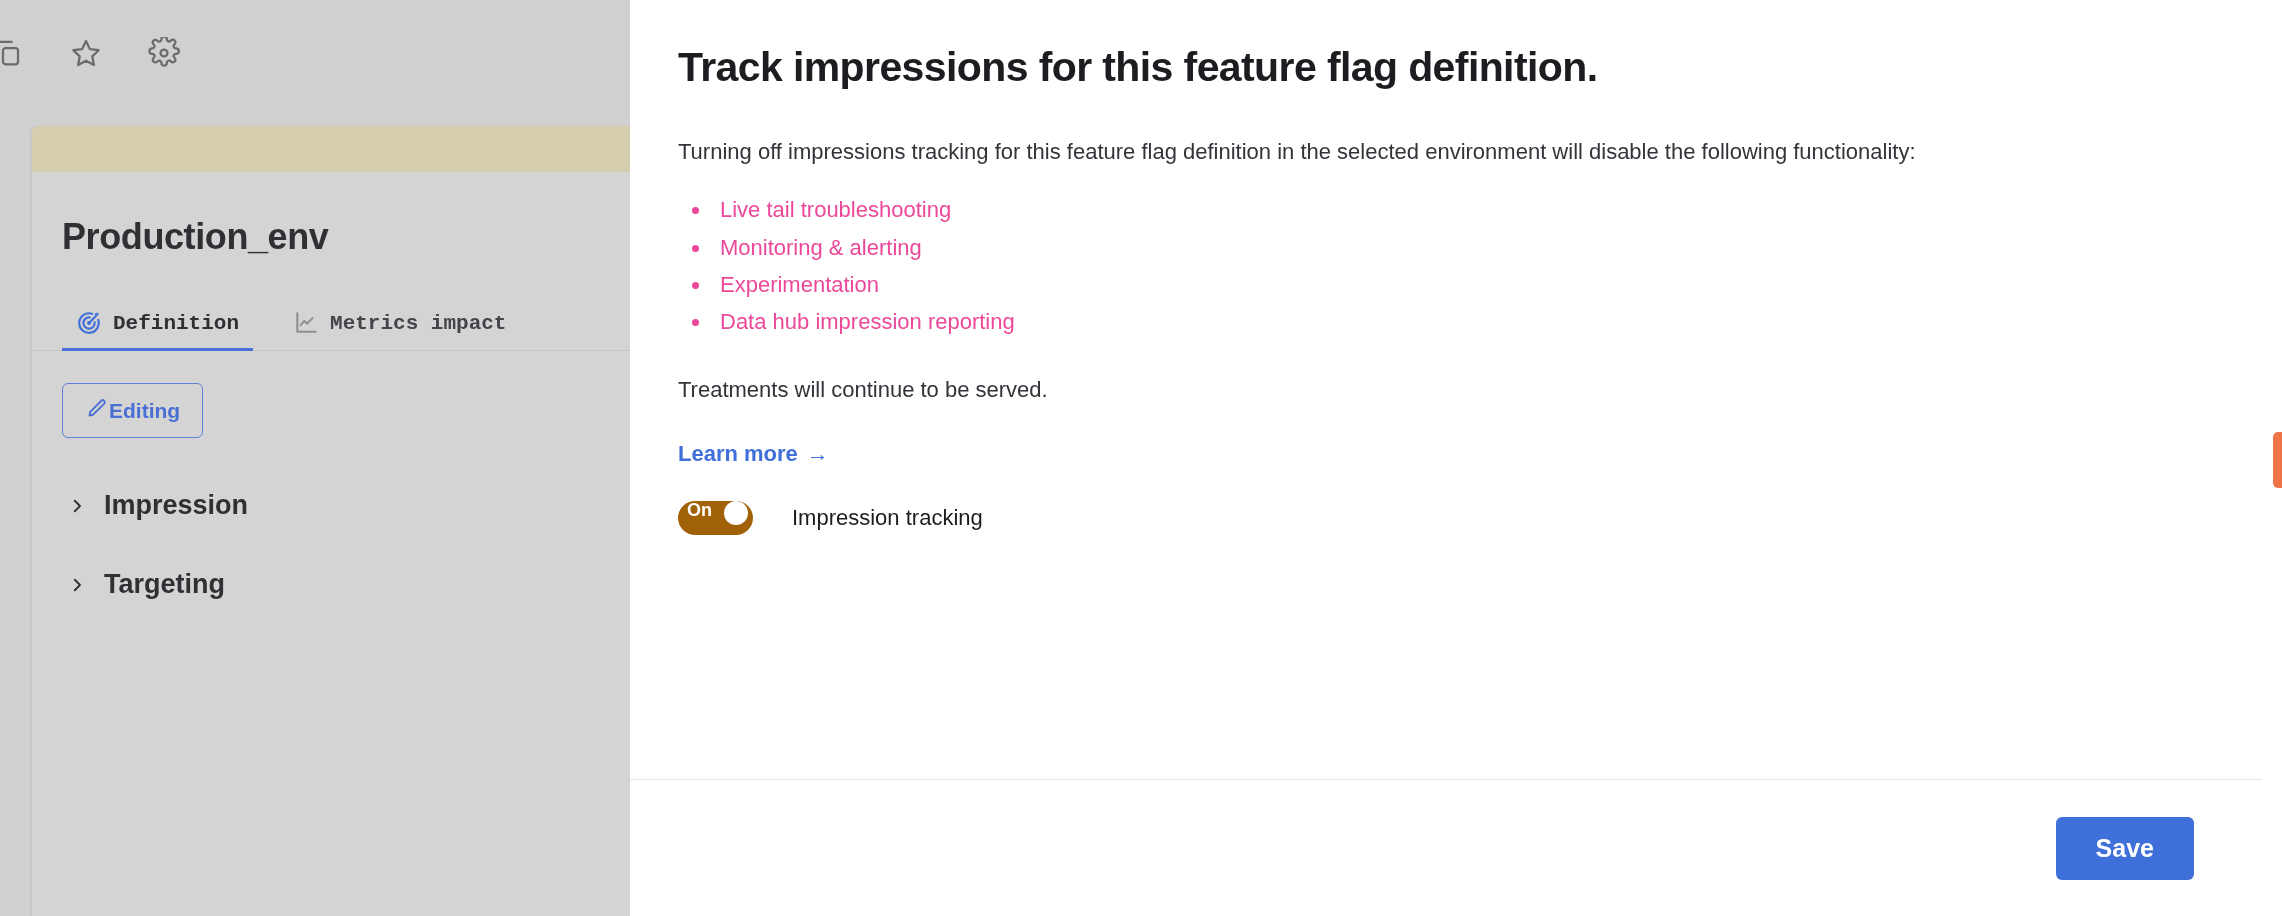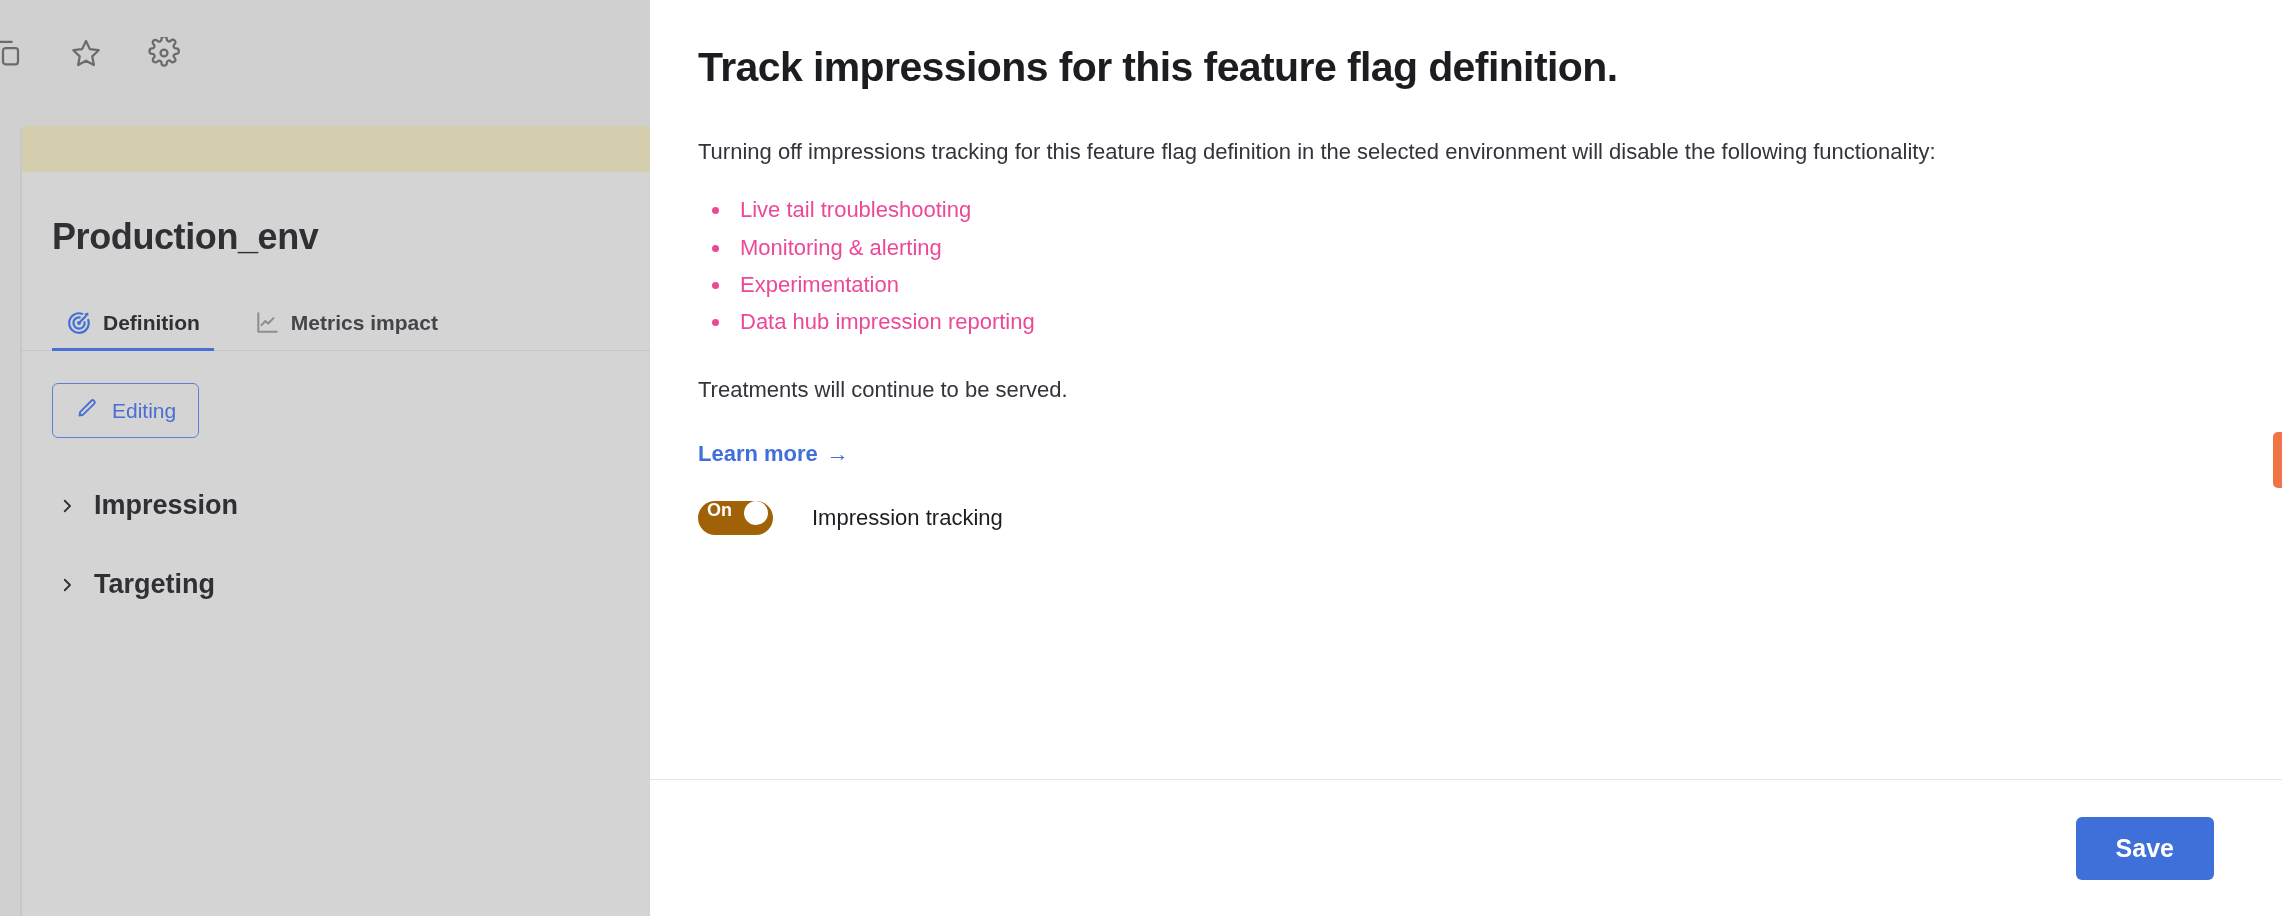--- a/index.html
+++ b/index.html
@@ -41,21 +41,21 @@
   .top-icon {
     width: 40px; height: 40px;
     display: flex; align-items: center; justify-content: center;
     color: #6b6b6b;
   }
   .top-icon:first-child { margin-left: -12px; }
   .top-icon svg { display: block; }
 
   .detail-card {
     position: absolute;
-    left: 22px;
+    left: 32px;
     top: 126px;
     width: 660px;
     height: 790px;
     background: #d4d4d4;
     border-radius: 6px 0 0 0;
     overflow: hidden;
     box-shadow: -2px 0 0 rgba(0,0,0,0.04);
   }
 
   .card-accent {
@@ -83,43 +83,43 @@
   .tab {
     display: flex;
     align-items: center;
     gap: 11px;
     padding: 0 14px 14px 14px;
     font-size: 21px;
     font-weight: 700;
     color: #2f3034;
     position: relative;
     cursor: pointer;
+    font-family: Liberation Mono, monospace;
   }
   .tab.active { color: #2f3034; }
   .tab.active::after {
     content: "";
     position: absolute;
     left: 0; right: 0; bottom: -1px;
     height: 3px;
     background: #4a6fd4;
   }
   .tab.inactive { color: #44454a; }
   .tab .tab-icon { display: flex; align-items: center; }
 
   .editing-btn {
     margin: 32px 0 0 30px;
     display: inline-flex;
     align-items: center;
-    gap: 13px;
     border: 1px solid #5d7fd6;
     border-radius: 6px;
     padding: 12px 22px;
     color: #4a6fd4;
     font-size: 21px;
-    font-weight: 400;
+    font-weight: 700;
     background: transparent;
     cursor: pointer;
   }
 
   .section-row {
     display: flex;
     align-items: center;
     gap: 18px;
     padding-left: 36px;
     font-size: 27px;
@@ -127,21 +127,21 @@
     color: #2f3034;
     cursor: pointer;
   }
   .section-row.first { margin-top: 52px; }
   .section-row.second { margin-top: 48px; }
   .chev { display: flex; align-items: center; color: #2f3034; }
 
   
   .modal {
     position: absolute;
-    left: 650px; top: 0;
+    left: 630px; top: 0;
     width: 1632px;
     height: 916px;
     background: #ffffff;
   }
 
   .modal-body {
     padding: 44px 60px 0 48px;
   }
 
   .modal-title {

